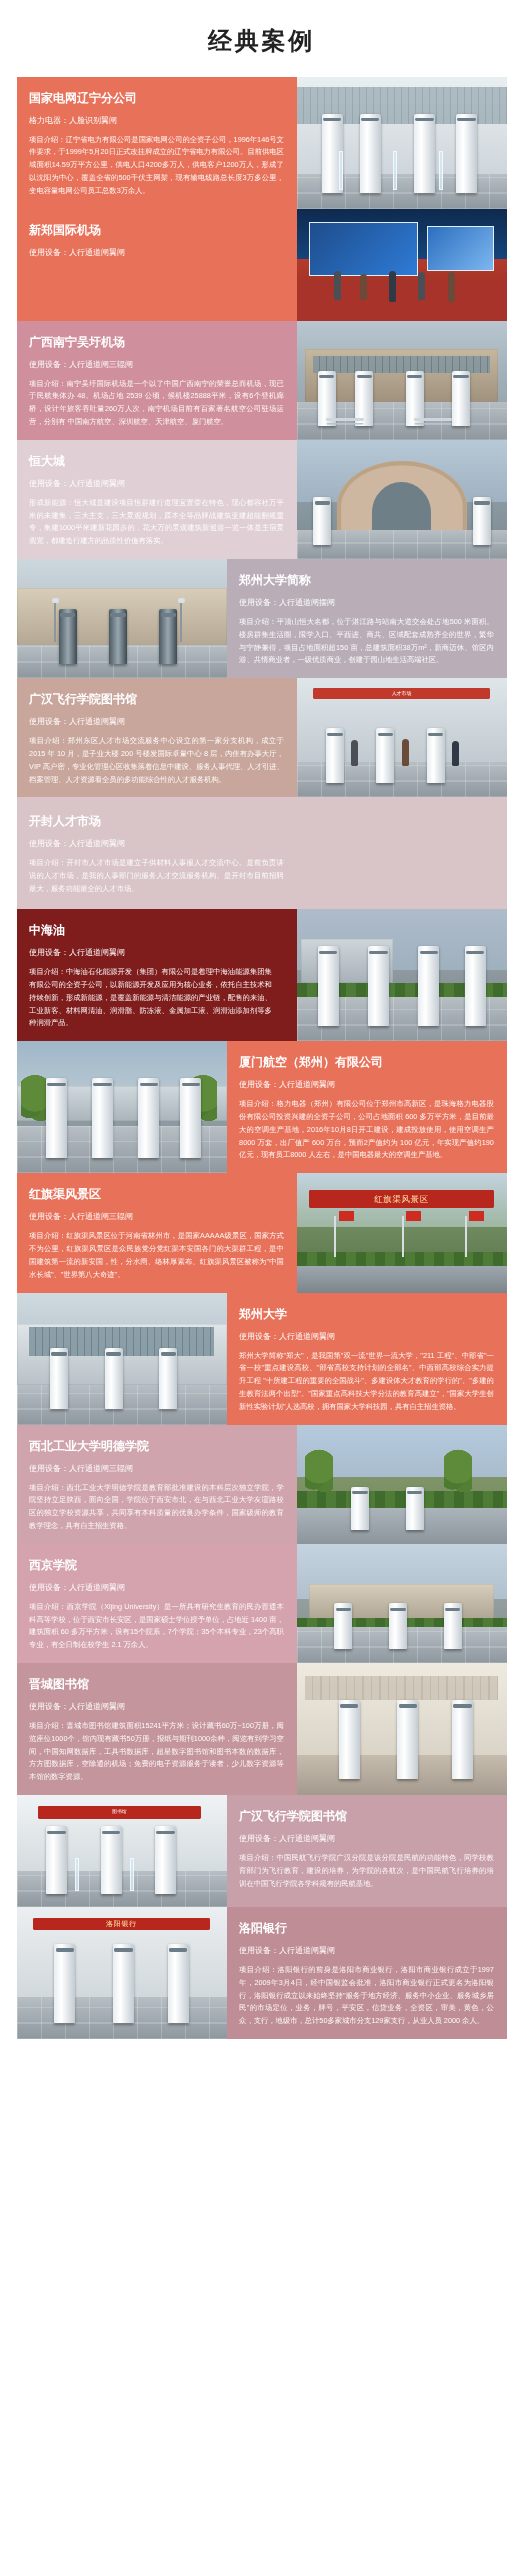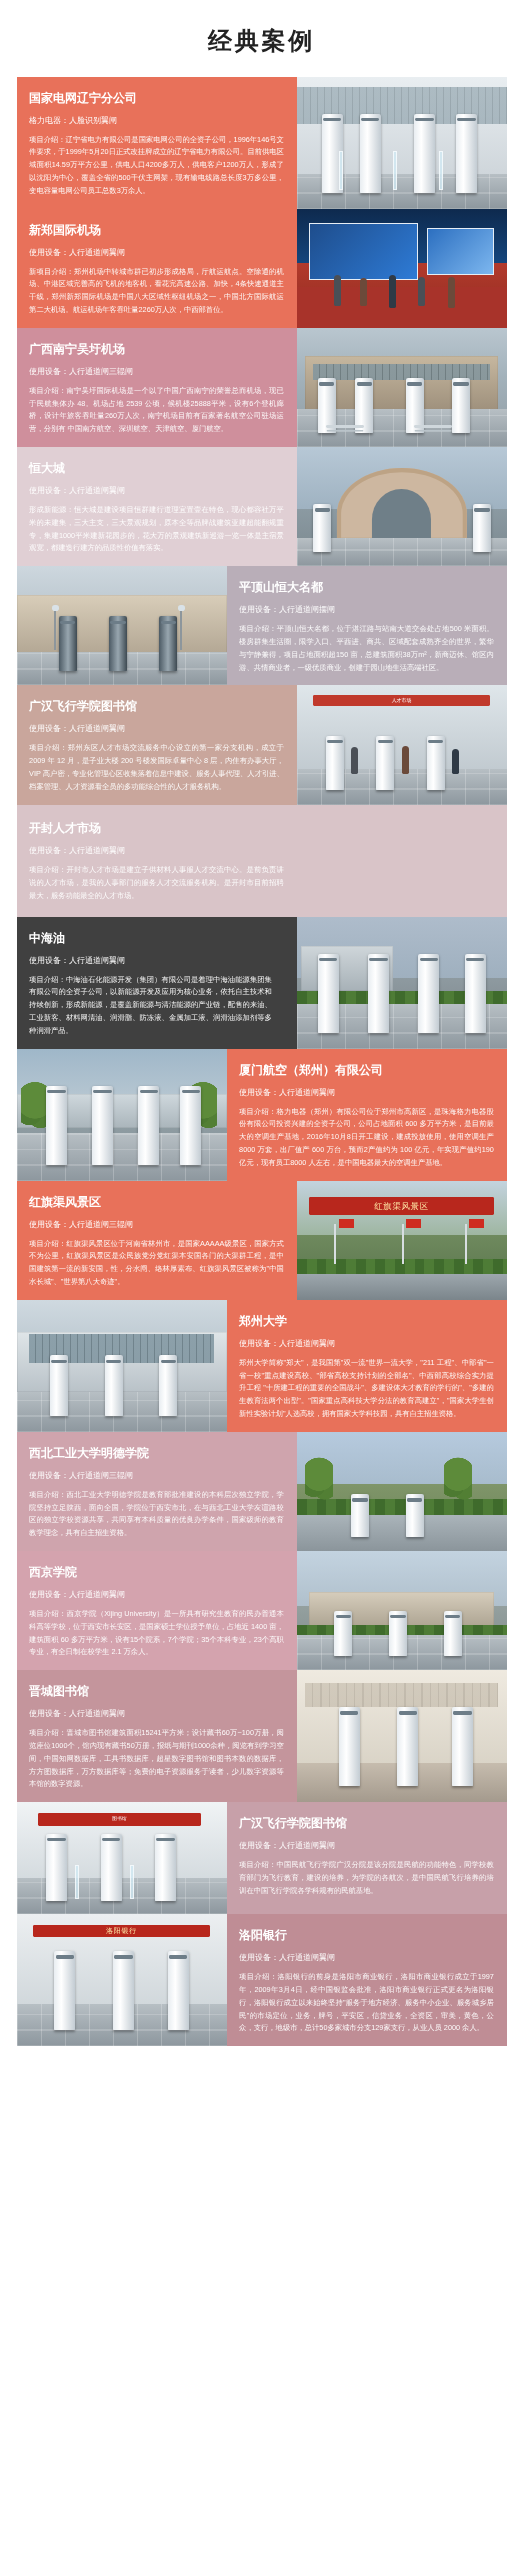--- a/index.html
+++ b/index.html
@@ -208,21 +208,20 @@
             <div class="person" style="left:18%;bottom:18%;height:26%"></div>
             <div class="person b" style="left:30%;bottom:18%;height:24%"></div>
             <div class="person c" style="left:44%;bottom:17%;height:27%"></div>
             <div class="person" style="left:58%;bottom:18%;height:25%"></div>
             <div class="person b" style="left:72%;bottom:17%;height:26%"></div>
           </div>
         </div>
         <div class="case-text">
           <div class="case-name">新郑国际机场</div>
           <div class="case-equip">使用设备：人行通道闸翼闸</div>
-          <div class="case-desc">新项目介绍：郑州机场中转城市群已初步形成格局，厅航运航点。空除通的机场、中港区域完善高的飞机的地客机，看花完高速公路、加快，4条快速通道主干线，郑州新郑国际机场是中国八大区域性枢纽机场之一，中国北方国际航运第二大机场。航运机场年客吞吐量2260万人次，中西部首位。</div>
         </div>
       </div>
       <div class="case img-right" style="background: rgb(207, 143, 156);">
         <div class="case-photo">
           <div class="scene" style="background: linear-gradient(rgb(185, 198, 207) 0%, rgb(163, 178, 187) 40%, rgb(142, 154, 161) 100%);">
             <div class="bldg" style="left:4%;bottom:30%;width:92%;height:46%;background:linear-gradient(to bottom,#c6b79f,#9e907c)"></div>
             <div class="glassrow" style="left:8%;top:30%;width:84%;height:14%;opacity:.8"></div>
             <div class="floor-tile" style="height:32%"></div>
             <div class="gate" style="left:10%"></div>
             <div class="gate" style="left:28%"></div>
@@ -261,21 +260,21 @@
             <div class="bldg" style="left:0;bottom:26%;width:100%;height:50%;background:linear-gradient(to bottom,#d8cdb9,#b3a794)"></div>
             <div class="lamp" style="left:18%;bottom:30%;height:34%"></div>
             <div class="lamp" style="left:78%;bottom:30%;height:34%"></div>
             <div class="floor-tile" style="height:28%"></div>
             <div class="gate dark" style="left:20%"></div>
             <div class="gate dark" style="left:44%"></div>
             <div class="gate dark" style="left:68%"></div>
           </div>
         </div>
         <div class="case-text">
-          <div class="case-name">平顶山恒大名都</div>
+          <div class="case-name">郑州大学简称</div>
           <div class="case-equip">使用设备：人行通道闸摆闸</div>
           <div class="case-desc">项目介绍：平顶山恒大名都，位于湛江路与站南大道交会处占地500 米面积。楼房群集生活圈，限学入口、平西进、商共、区域配套成熟齐全的世界，繁华与宁静兼得，项目占地面积超150 亩，总建筑面积38万m²，新商迈休、馆区内游、共情商业者，一级优质商业，创建于园山地生活高端社区。</div>
         </div>
       </div>
       <div class="case img-right" style="background: rgb(201, 166, 156);">
         <div class="case-photo">
           <div class="scene" style="background: linear-gradient(rgb(223, 229, 232) 0%, rgb(198, 206, 211) 52%, rgb(167, 176, 182) 52%, rgb(141, 150, 156) 100%);">
             <div class="wall"></div>
             <div class="banner" style="left:8%;top:8%;width:84%">人才市场</div>
             <div class="floor-tile" style="height:30%"></div>
@@ -283,21 +282,21 @@
             <div class="gate" style="left:38%"></div>
             <div class="gate" style="left:62%"></div>
             <div class="person" style="left:26%;bottom:26%;height:22%"></div>
             <div class="person b" style="left:50%;bottom:26%;height:23%"></div>
             <div class="person c" style="left:74%;bottom:26%;height:21%"></div>
           </div>
         </div>
         <div class="case-text">
           <div class="case-name">广汉飞行学院图书馆</div>
           <div class="case-equip">使用设备：人行通道闸翼闸</div>
-          <div class="case-desc">项目介绍：郑州东区人才市场交流服务中心设立的第一家分支机构，成立于 2009 年 12 月，是子业大楼 200 号楼发国际卓量中心 8 层，内住有办事大厅，VIP 高户密，专业化管理心区收集落着信息中建设、服务人事代理、人才引进、档案管理、人才资源看全员的多功能综合性的人才服务机构。</div>
+          <div class="case-desc">项目介绍：郑州东区人才市场交流服务中心设立的第一家分支机构，成立于 2015 年 10 月，是子业大楼 200 号楼发国际卓量中心 8 层，内住有办事大厅，VIP 高户密，专业化管理心区收集落着信息中建设、服务人事代理、人才引进、档案管理、人才资源看全员的多功能综合性的人才服务机构。</div>
         </div>
       </div>
       <div class="case img-right" style="background: rgb(217, 196, 200); align-items: center;">
         <div class="case-photo">
           <div class="scene" style="background: linear-gradient(rgb(231, 235, 238) 0%, rgb(207, 214, 218) 56%, rgb(169, 178, 184) 56%, rgb(143, 152, 158) 100%);">
             <div class="wall" style="background:linear-gradient(to bottom,#eef1f3,#d3dade)"></div>
             <div class="redsign" style="left:10%;top:6%;width:80%;height:11.2px;line-height:11.2px">开封人才市场</div>
             <div class="floor-tile" style="height:34%"></div>
             <div class="gate tall" style="left:16%"></div>
             <div class="gate tall" style="left:44%"></div>
@@ -305,21 +304,21 @@
             <div class="flap" style="left:30%"></div>
             <div class="flap" style="left:58%"></div>
           </div>
         </div>
         <div class="case-text">
           <div class="case-name">开封人才市场</div>
           <div class="case-equip">使用设备：人行通道闸翼闸</div>
           <div class="case-desc">项目介绍：开封市人才市场是建立子供材料人事服人才交流中心。是前负责讲说的人才市场，是我的人事部门的服务人才交流服务机构。是开封市目前招聘最大，服务功能最全的人才市场。</div>
         </div>
       </div>
-      <div class="case img-right" style="background: #404040; gap: 12px;">
+      <div class="case img-right" style="background: #7f1d1d; gap: 12px;">
         <div class="case-photo">
           <div class="scene" style="background: linear-gradient(rgb(174, 188, 203) 0%, rgb(159, 176, 191) 46%, rgb(142, 154, 160) 46%, rgb(118, 127, 133) 100%);">
             <div class="hedge" style="bottom:34%;height:10%"></div>
             <div class="bldg" style="left:2%;bottom:44%;width:44%;height:34%"></div>
             <div class="floor-tile" style="height:34%"></div>
             <div class="gate tall" style="left:10%"></div>
             <div class="gate tall" style="left:34%"></div>
             <div class="gate tall" style="left:58%"></div>
             <div class="gate tall" style="left:80%"></div>
           </div>
@@ -427,21 +426,21 @@
             <div class="glassrow" style="left:4%;top:10%;width:92%;height:18%;opacity:.5;background:repeating-linear-gradient(90deg,#b8ae9d 0 7px,#9a9080 7px 8.4px)"></div>
             <div class="floor-tile" style="height:30%;background:linear-gradient(to bottom,#c6bcae,#a49a8d)"></div>
             <div class="gate tall" style="left:20%"></div>
             <div class="gate tall" style="left:48%"></div>
             <div class="gate tall" style="left:74%"></div>
           </div>
         </div>
         <div class="case-text">
           <div class="case-name">晋城图书馆</div>
           <div class="case-equip">使用设备：人行通道闸翼闸</div>
-          <div class="case-desc">项目介绍：晋城市图书馆建筑面积15241平方米；设计藏书60万~100万册，阅览座位1000个，馆内现有藏书50万册，报纸与期刊1000余种，阅览有到学习空间，中国知网数据库，工具书数据库，超星数字图书馆和图书本数的数据库，方方图数据库，万方数据库等；免费的电子资源服务于读者，少儿数字资源等本馆的数字资源。</div>
+          <div class="case-desc">项目介绍：晋城市图书馆建筑面积15241平方米；设计藏书60万~100万册，阅览座位1000个，馆内现有藏书50万册，报纸与期刊1000余种，阅览有到学习空间，中国知网数据库，工具书数据库，超星数字图书馆和图书本数的数据库，方方图数据库，空除通的机场；免费的电子资源服务于读者，少儿数字资源等本馆的数字资源。</div>
         </div>
       </div>
       <div class="case img-left" style="background: rgb(199, 160, 169);">
         <div class="case-photo">
           <div class="scene" style="background: linear-gradient(rgb(227, 231, 234) 0%, rgb(204, 211, 216) 56%, rgb(170, 179, 185) 56%, rgb(142, 151, 157) 100%);">
             <div class="wall" style="background:linear-gradient(to bottom,#f0f3f5,#d2d9dd)"></div>
             <div class="banner" style="left:10%;top:10%;width:78%;height:12.6px;line-height:12.6px;background:#b8271d">图书馆</div>
             <div class="floor-tile" style="height:32%"></div>
             <div class="gate tall" style="left:14%"></div>
             <div class="gate tall" style="left:40%"></div>

